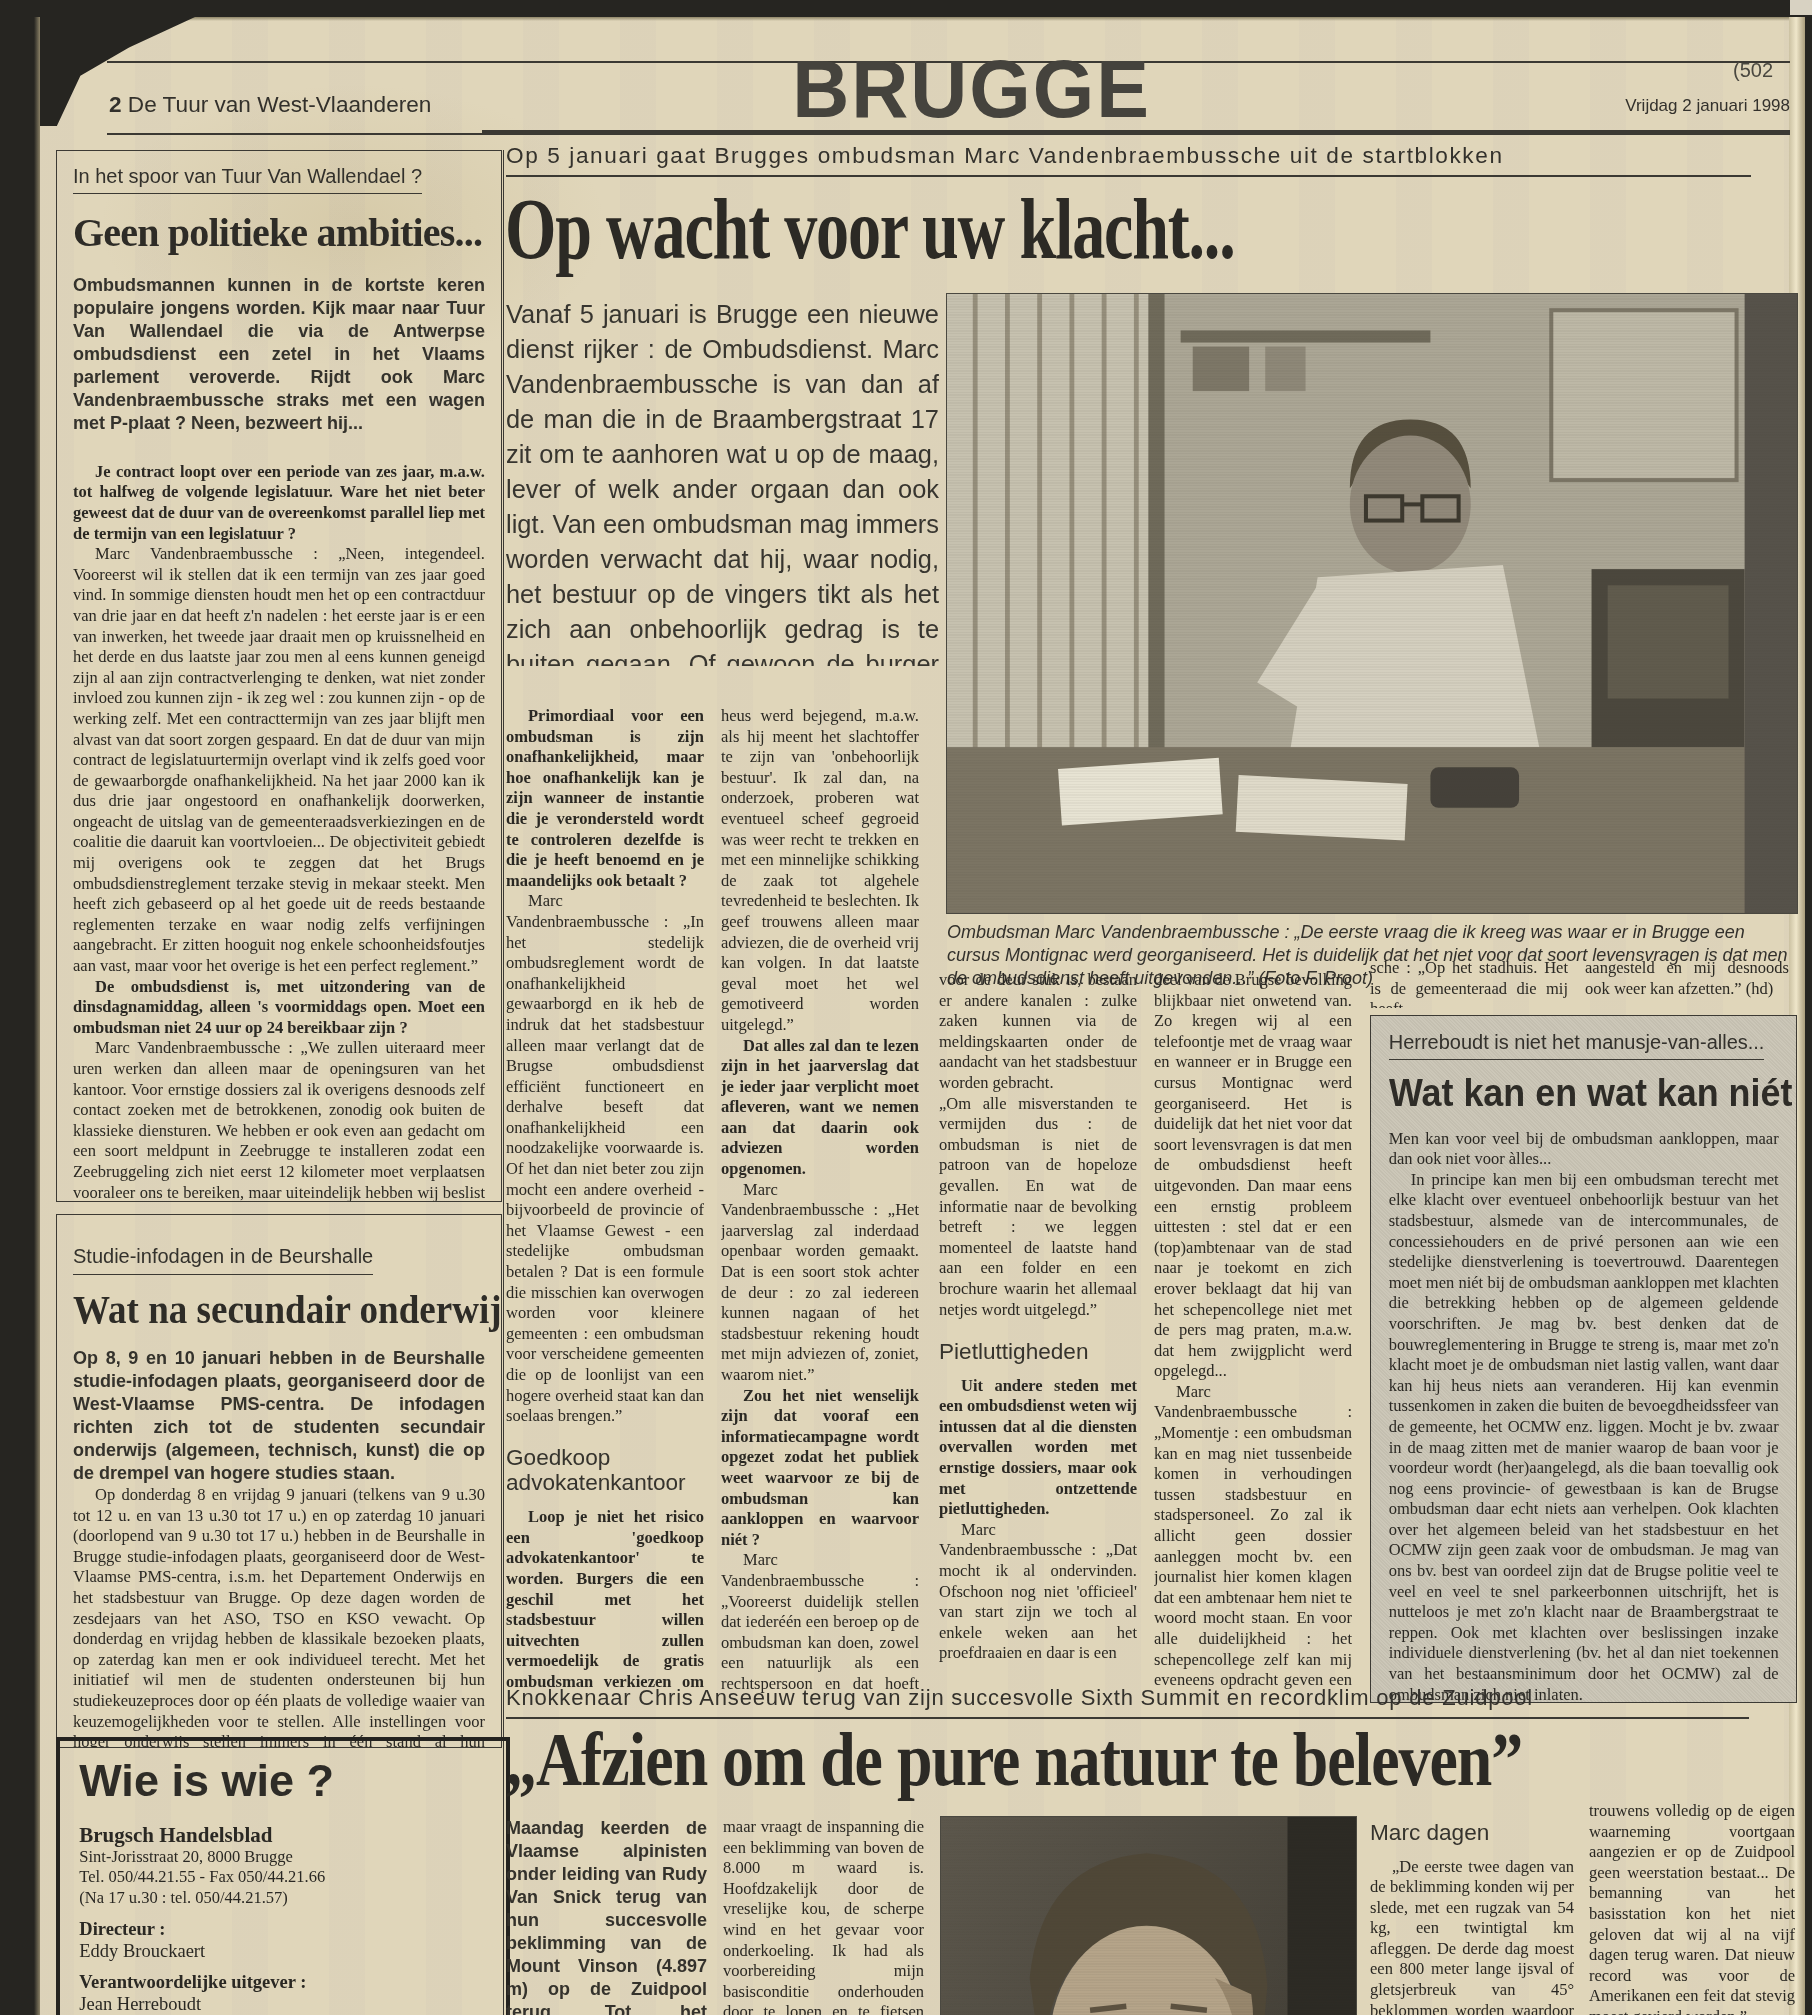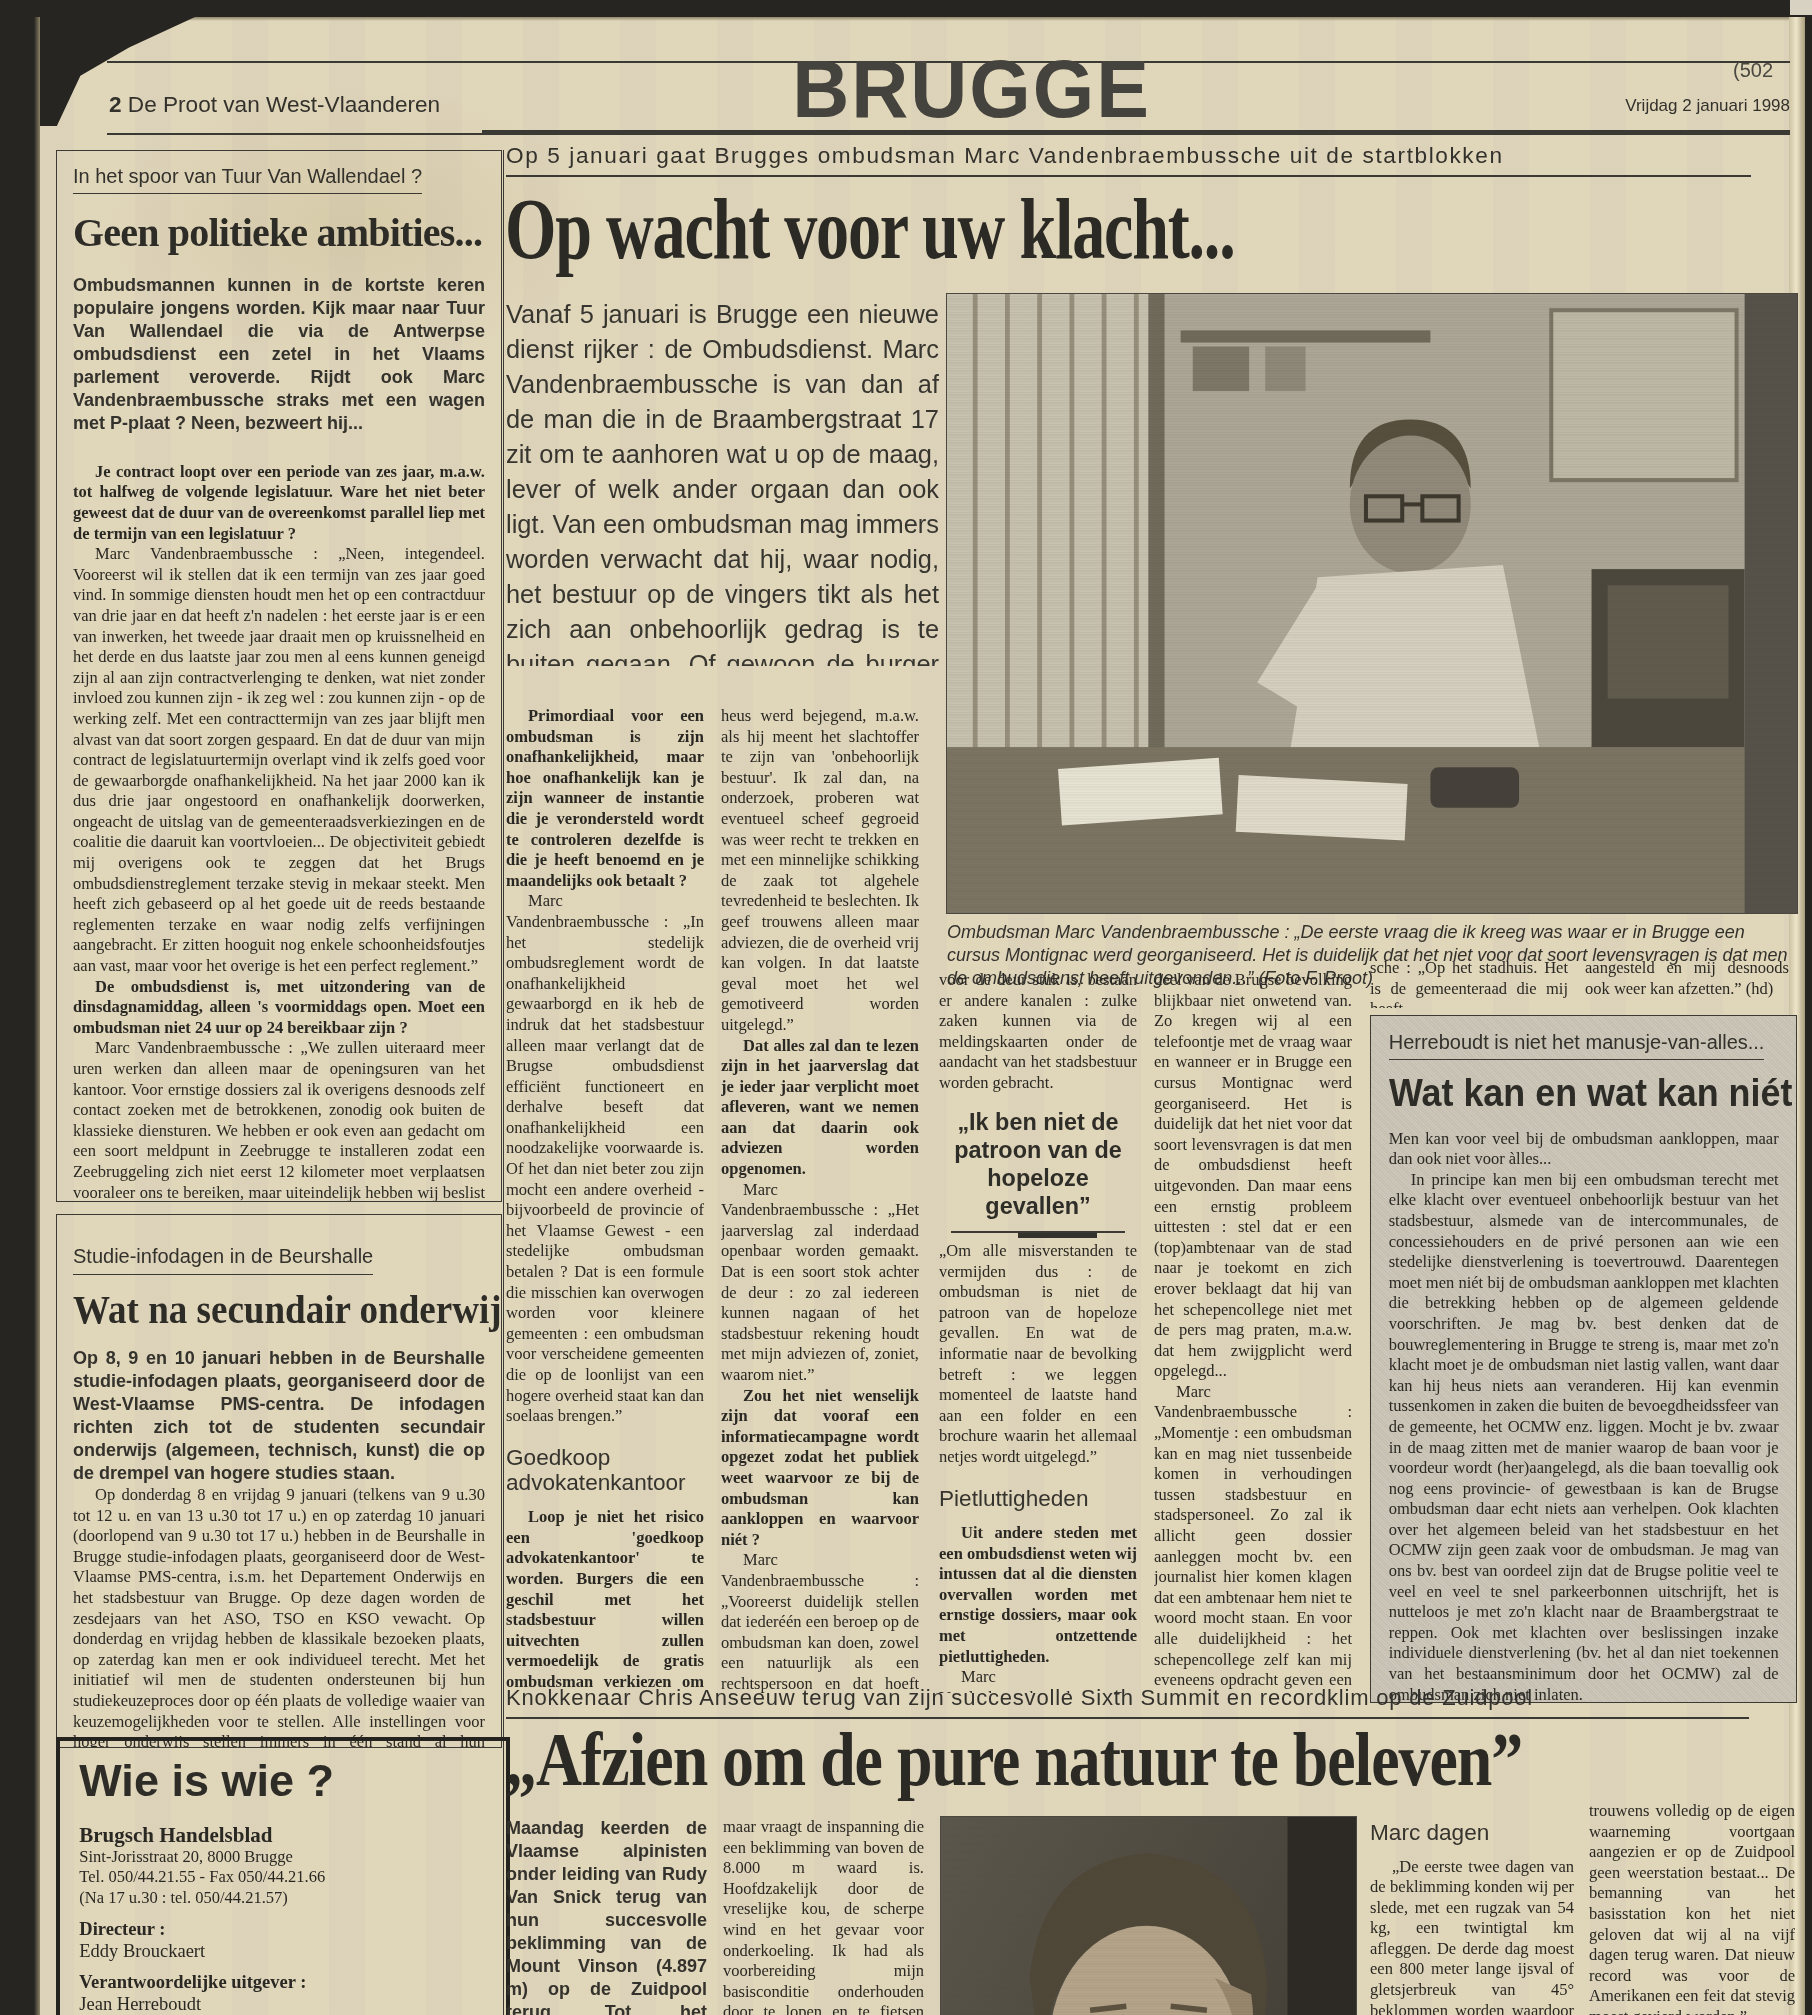--- a/index.html
+++ b/index.html
@@ -60,21 +60,21 @@
 <div class="abs paper-streaks"></div>
 <div class="abs top-shadow"></div>
 <div class="abs tear"></div>
 <div class="abs left-sliver"></div>
 <div class="abs fold"></div>
 <div class="abs scan-tab"></div>
 
 <div class="abs rule" style="left:107px;top:61px;width:1683px;height:2px;"></div>
 <div class="abs sans" style="left:109px;top:92px;font-size:22.6px;color:#33312c;">
   <b>2</b>
-  <span>De Proot van West-Vlaanderen</span>
+  <span>De Tuur van West-Vlaanderen</span>
 </div>
 <h1 class="abs sans" style="left:758px;top:48px;width:427px;text-align:center;font-size:79px;line-height:81px;letter-spacing:2px;color:#45433d;transform:scaleY(1.04);">BRUGGE</h1>
 <div class="abs sans" style="left:1733px;top:59px;font-size:20px;color:#4a4840;">(502</div>
 <div class="abs sans" style="left:1435px;top:96px;width:355px;text-align:right;font-size:17px;color:#33312c;">Vrijdag 2 januari 1998</div>
 <div class="abs rule" style="left:107px;top:133px;width:375px;height:2px;"></div>
 <div class="abs rule" style="left:482px;top:130px;width:1308px;height:5.2px;"></div>
 
 <div class="abs rule" style="left:503px;top:150px;width:1.2px;height:2456px;"></div>
 
 <div class="abs boxed clip" style="left:56px;top:150px;width:412px;height:1023px;padding:13.7px 16px;">
@@ -144,21 +144,20 @@
   </div>
 <div class="abs col clip" style="left:721px;top:706px;width:198px;height:987px;">
     <p class="s-c">heus werd bejegend, m.a.w. als hij meent het slachtoffer te zijn van 'onbehoorlijk bestuur'. Ik zal dan, na onderzoek, proberen wat eventueel scheef gegroeid was weer recht te trekken en met een minnelijke schikking de zaak tot algehele tevredenheid te beslechten. Ik geef trouwens alleen maar adviezen, die de overheid vrij kan volgen. In dat laatste geval moet het wel gemotiveerd worden uitgelegd.”</p>
     <p class="s-b">Dat alles zal dan te lezen zijn in het jaarverslag dat je ieder jaar verplicht moet afleveren, want we nemen aan dat daarin ook adviezen worden opgenomen.</p>
     <p class="s-n">Marc Vandenbraembussche : „Het jaarverslag zal inderdaad openbaar worden gemaakt. Dat is een soort stok achter de deur : zo zal iedereen kunnen nagaan of het stadsbestuur rekening houdt met mijn adviezen of, zoniet, waarom niet.”</p>
     <p class="s-b">Zou het niet wenselijk zijn dat vooraf een informatiecampagne wordt opgezet zodat het publiek weet waarvoor ze bij de ombudsman kan aankloppen en waarvoor niét ?</p>
     <p class="s-n">Marc Vandenbraembussche : „Vooreerst duidelijk stellen dat iederéén een beroep op de ombudsman kan doen, zowel een natuurlijk als een rechtspersoon en dat hoeft zelfs niet noodzakelijk een Bruggeling te zijn. Ook een</p>
   </div>
 <div class="abs col clip" style="left:939px;top:970px;width:198px;height:723px;">
     <p class="s-c">voor de deur stuk is, bestaan er andere kanalen : zulke zaken kunnen via de meldingskaarten onder de aandacht van het stadsbestuur worden gebracht.</p>
-    <div class="s-q">„Ik ben niet de patroon van de hopeloze gevallen”</div>
     <p class="s-c">„Om alle misverstanden te vermijden dus : de ombudsman is niet de patroon van de hopeloze gevallen. En wat de informatie naar de bevolking betreft : we leggen momenteel de laatste hand aan een folder en een brochure waarin het allemaal netjes wordt uitgelegd.”</p>
     <h4 class="s-h">Pietluttigheden</h4>
     <p class="s-b">Uit andere steden met een ombudsdienst weten wij intussen dat al die diensten overvallen worden met ernstige dossiers, maar ook met ontzettende pietluttigheden.</p>
     <p class="s-n">Marc Vandenbraembussche : „Dat mocht ik al ondervinden. Ofschoon nog niet 'officieel' van start zijn we toch al enkele weken aan het proefdraaien en daar is een</p>
   </div>
 <div class="abs col clip" style="left:1154px;top:970px;width:198px;height:723px;">
     <p class="s-c">deel van de Brugse bevolking blijkbaar niet onwetend van. Zo kregen wij al een telefoontje met de vraag waar en wanneer er in Brugge een cursus Montignac werd georganiseerd. Het is duidelijk dat het niet voor dat soort levensvragen is dat men de ombudsdienst heeft uitgevonden. Dan maar eens een ernstig probleem uittesten : stel dat er een (top)ambtenaar van de stad naar je toekomt en zich erover beklaagt dat hij van het schepencollege niet met de pers mag praten, m.a.w. dat hem zwijgplicht werd opgelegd...</p>
     <p class="s-n">Marc Vandenbraembussche : „Momentje : een ombudsman kan en mag niet tussenbeide komen in verhoudingen tussen stadsbestuur en stadspersoneel. Zo zal ik allicht geen dossier aanleggen mocht bv. een journalist hier komen klagen dat een ambtenaar hem niet te woord mocht staan. En voor alle duidelijkheid : het schepencollege zelf kan mij eveneens opdracht geven een affaire uit te pluizen, zoals ikzelf ook op eigen initiatief een dossier kan opstarten. Bijvoorbeeld in een zaak waarvan de slachtoffers zelf om een of andere reden het heft niet in handen kunnen of durven nemen.</p>
   </div>
 <div class="abs col clip" style="left:1370px;top:958px;width:198px;height:50px;">

